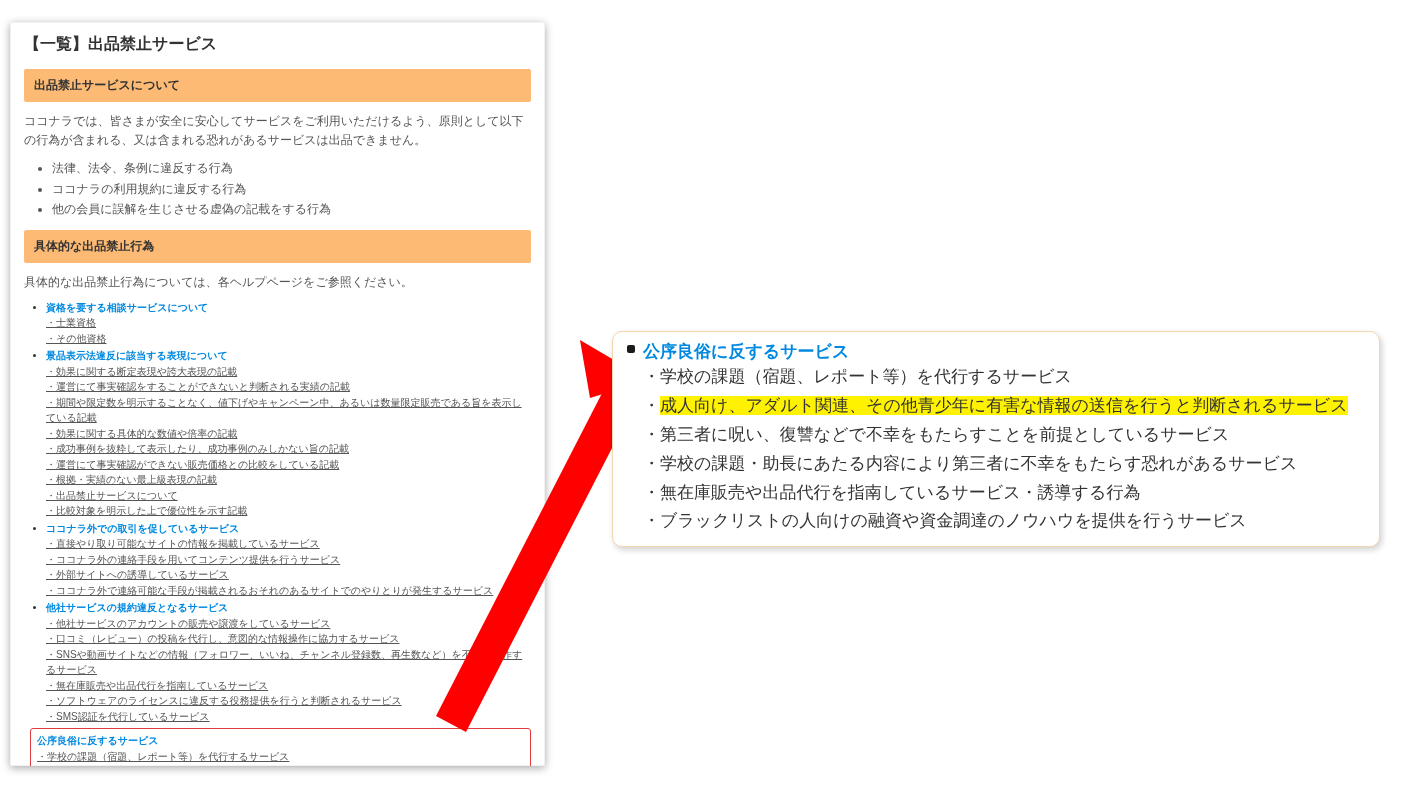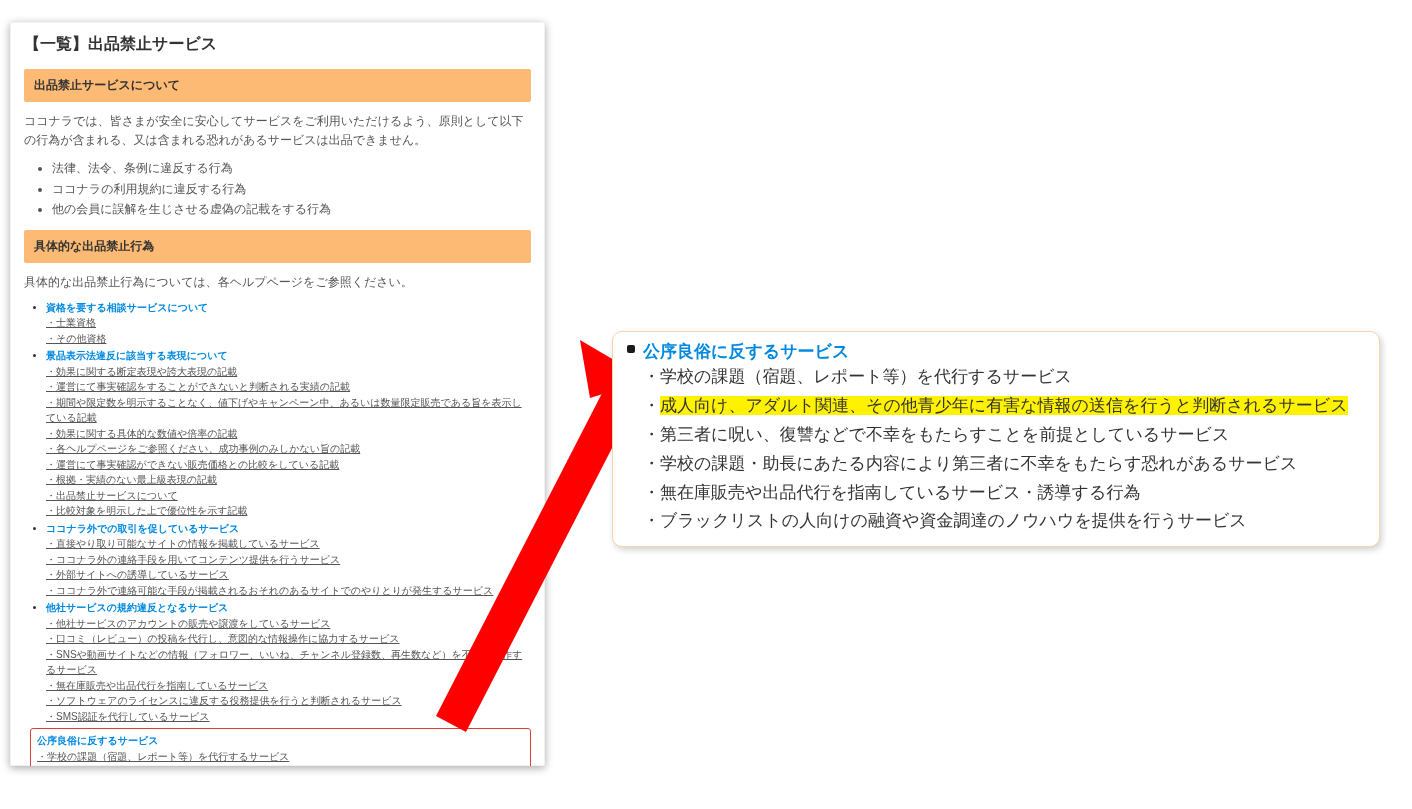--- a/index.html
+++ b/index.html
@@ -156,21 +156,21 @@
     <ul class="cats" id="cats-root">
         <li><a class="cat-link" href="#">資格を要する相談サービスについて</a><div class="sub">
             <div class="row">士業資格</div>
             <div class="row">その他資格</div>
           </div></li>
         <li><a class="cat-link" href="#">景品表示法違反に該当する表現について</a><div class="sub">
             <div class="row">効果に関する断定表現や誇大表現の記載</div>
             <div class="row">運営にて事実確認をすることができないと判断される実績の記載</div>
             <div class="row">期間や限定数を明示することなく、値下げやキャンペーン中、あるいは数量限定販売である旨を表示している記載</div>
             <div class="row">効果に関する具体的な数値や倍率の記載</div>
-            <div class="row">各ヘルプページをご参照ください、成功事例のみしかない旨の記載</div>
+            <div class="row">成功事例を抜粋して表示したり、成功事例のみしかない旨の記載</div>
             <div class="row">運営にて事実確認ができない販売価格との比較をしている記載</div>
             <div class="row">根拠・実績のない最上級表現の記載</div>
             <div class="row">出品禁止サービスについて</div>
             <div class="row">比較対象を明示した上で優位性を示す記載</div>
           </div></li>
         <li><a class="cat-link" href="#">ココナラ外での取引を促しているサービス</a><div class="sub">
             <div class="row">直接やり取り可能なサイトの情報を掲載しているサービス</div>
             <div class="row">ココナラ外の連絡手段を用いてコンテンツ提供を行うサービス</div>
             <div class="row">外部サイトへの誘導しているサービス</div>
             <div class="row">ココナラ外で連絡可能な手段が掲載されるおそれのあるサイトでのやりとりが発生するサービス</div>

